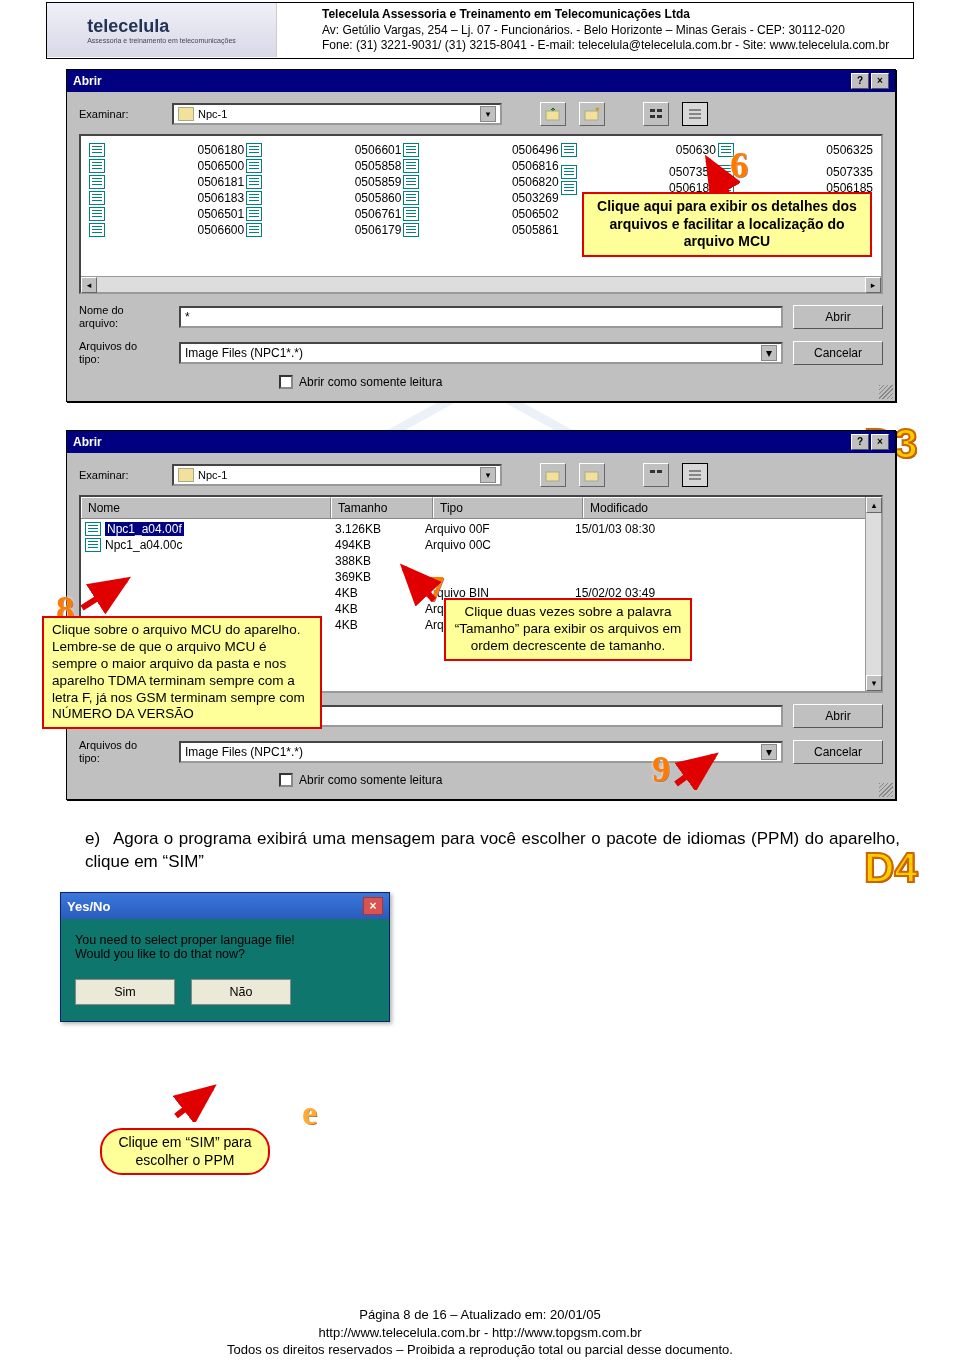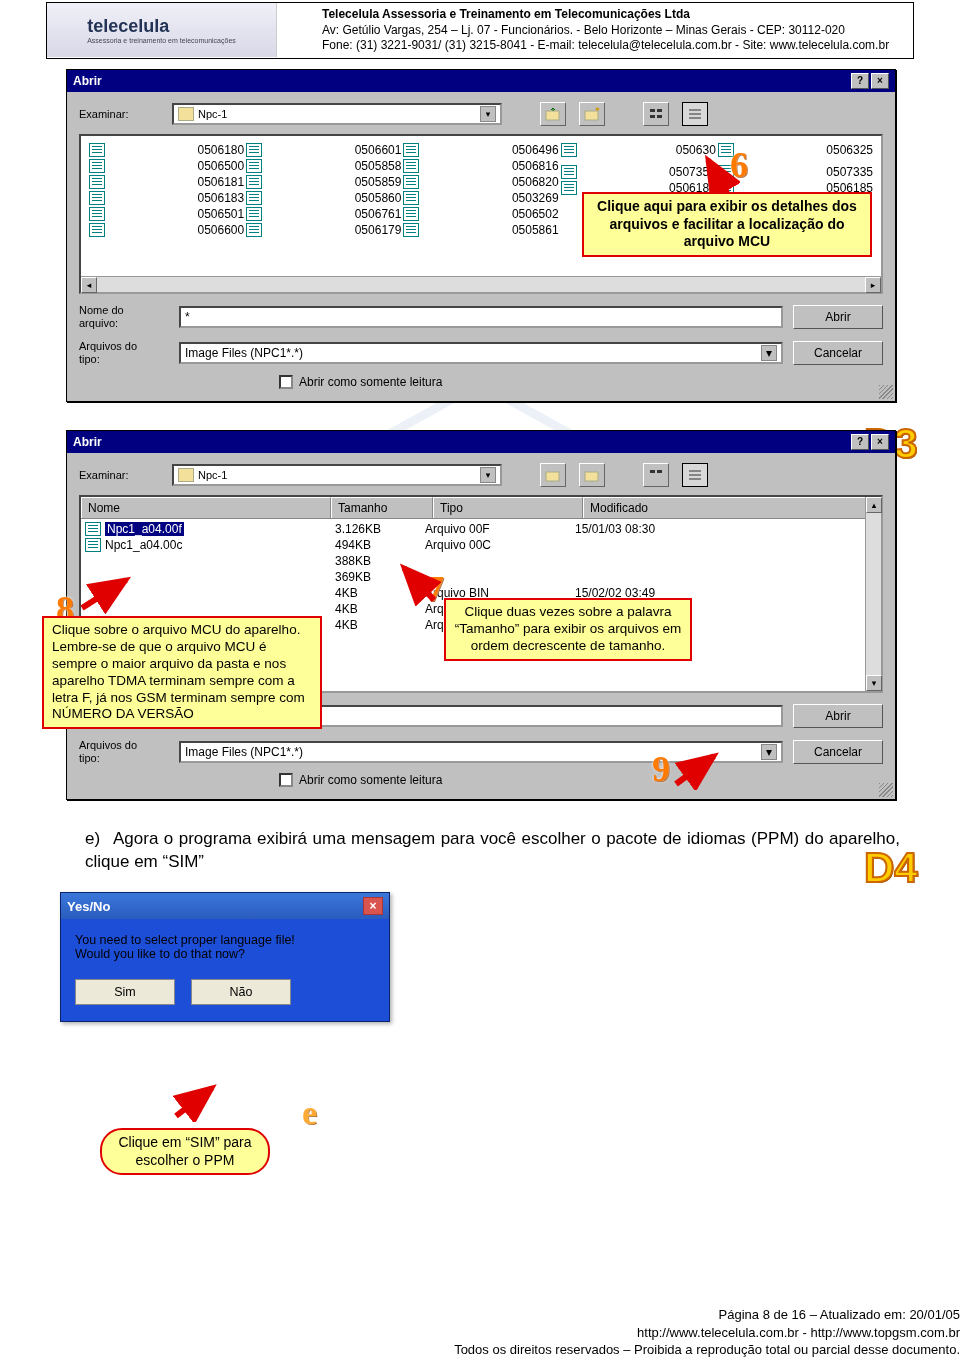--- a/index.html
+++ b/index.html
@@ -58,32 +58,32 @@
   .chkbox { width:14px;height:14px; background:#fff; border:2px inset #888;}
   .grip { position:absolute; right:2px; bottom:2px; width:14px;height:14px; background: repeating-linear-gradient(135deg,#888,#888 1px,transparent 1px,transparent 3px);}
 
   
   .callout { position:absolute; background:#ffff99; border:2.5px solid #e00000; padding:4px 8px; font-family:"Tahoma",sans-serif; font-size:14px; color:#000; text-align:center; line-height:1.25; font-weight:600; }
   .num { position:absolute; font-family: Georgia, serif; font-weight:bold; font-size:36px; color:#ff7a00; text-shadow: 0 0 3px #fff, 1px 1px 0 #a04000; }
   .arrow { position:absolute; pointer-events:none; }
   .badge-d { position:absolute; font-family: Arial Black, Arial, sans-serif; font-weight:900; font-size:42px; color:#ffcc00; -webkit-text-stroke: 2px #cc6600; text-shadow:1px 1px 0 #884400; }
 
   
-  .yesno { width: 330px; margin: 18px 0 0 60px; background:#1d4ed8; border:1px solid #0a246a; box-shadow:2px 2px 4px rgba(0,0,0,.3); position:relative;}
+  .yesno { width: 330px; margin: 18px 0 0 60px; background:#0f766e; border:1px solid #0a246a; box-shadow:2px 2px 4px rgba(0,0,0,.3); position:relative;}
   .yn-title { background: linear-gradient(#3b77db,#2a5bbd); color:#fff; font-weight:bold; padding:4px 6px; font-size:13px; display:flex; align-items:center;}
   .yn-title .spacer{flex:1;}
   .yn-close { width:20px;height:18px; background:#d9534f; border:1px solid #a33; color:#fff; display:flex; align-items:center;justify-content:center; font-weight:bold; font-size:12px;}
   .yn-body { padding:14px 14px 18px 14px; font-size:12.5px;}
   .yn-btns { display:flex; gap:16px; padding: 0 14px 16px 14px;}
   .yn-btn { width:100px; height:26px; background:#ece9d8; border:1px solid #888; font-size:12.5px;}
 
   .para-e { margin: 24px 60px 2px 85px; font-family:"Tahoma",sans-serif; font-size:17px; color:#000; line-height:1.35; text-align:justify;}
   .para-e .tag { display:inline-block; width:28px; }
 
-  .footer { position:absolute; bottom:14px; left:0; right:0; text-align:right; font-size:13px; color:#000; line-height:1.35;}
+  .footer { position:absolute; bottom:14px; left:0; right:0; text-align:center; font-size:13px; color:#000; line-height:1.35;}
 
   .num-e { position:absolute; font-family: Georgia, serif; font-weight:bold; font-size:34px; color:#ffaa33; text-shadow: 0 0 2px #fff, 1px 1px 0 #a05500; }
 
   .callout.small{ font-size:14px;}
 </style>
 </head>
 <body>
 <div class="page">
 
 <div class="header-box">

